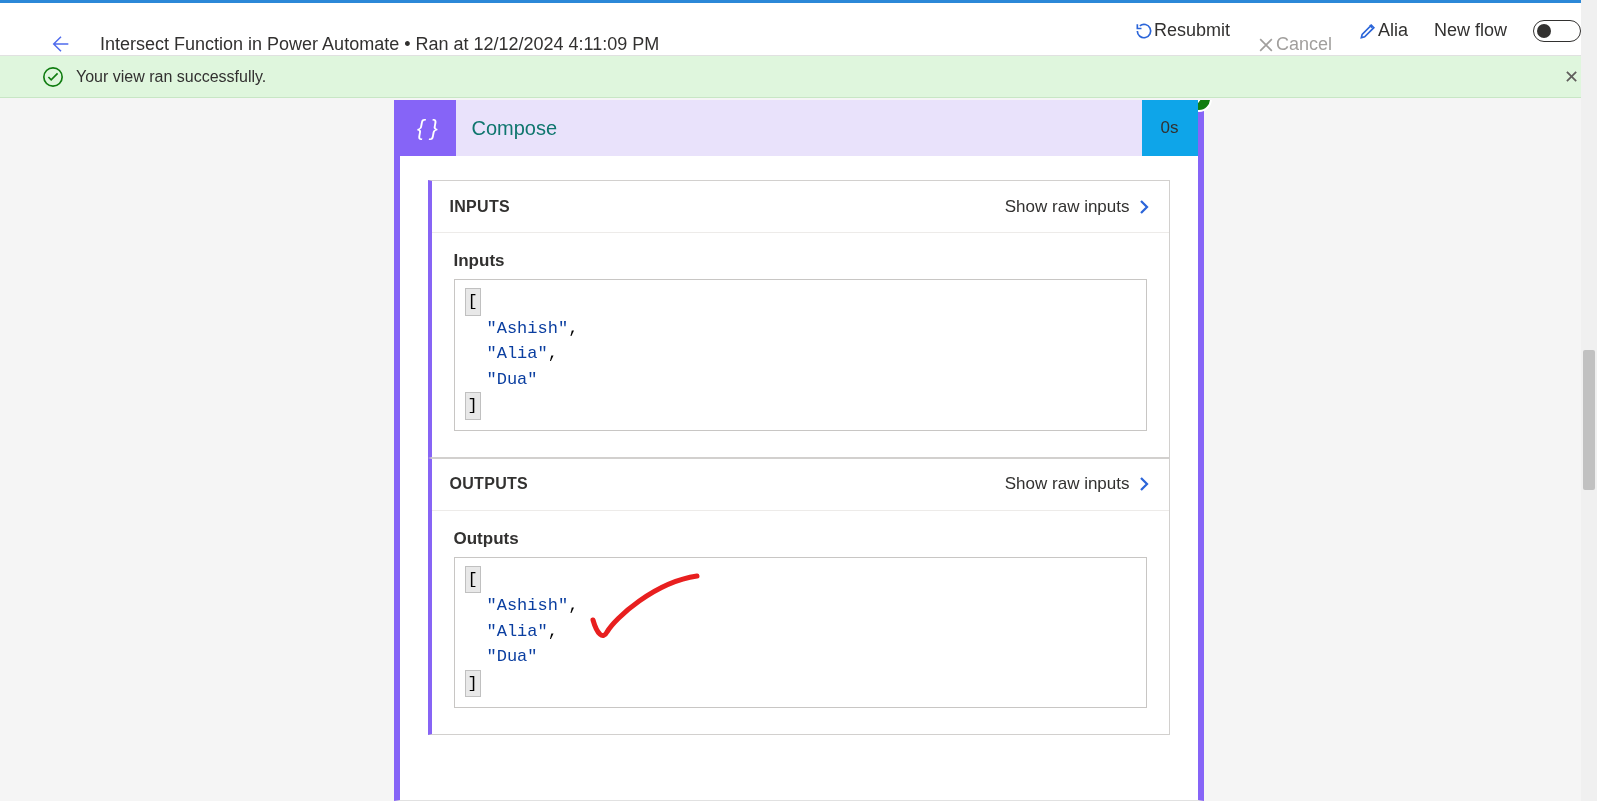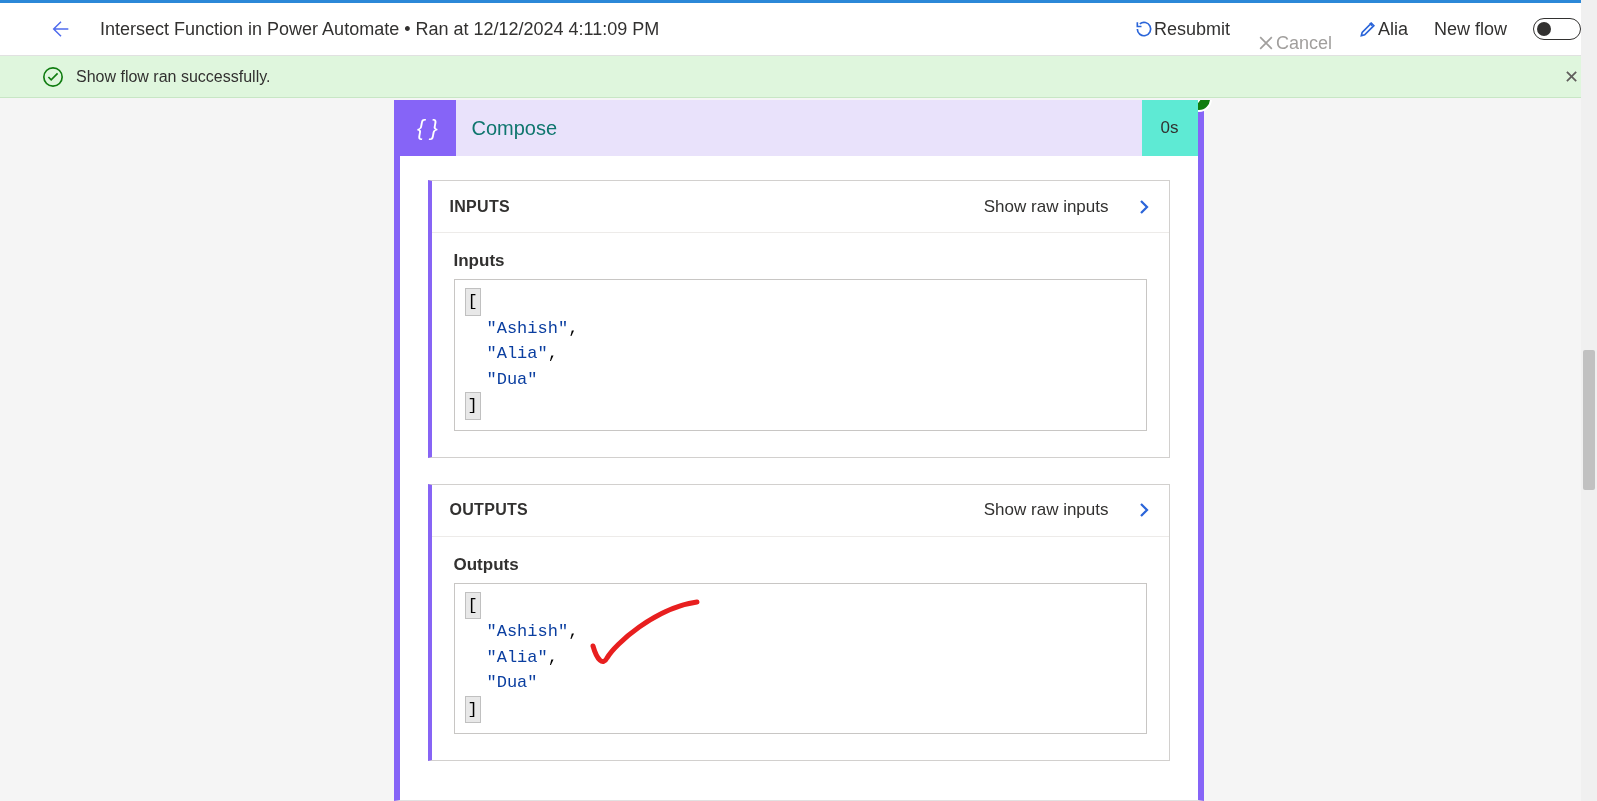--- a/index.html
+++ b/index.html
@@ -10,21 +10,21 @@
     height: 801px;
     overflow: hidden;
     position: relative;
   }
   .topbar {
     height: 56px;
     background: #fff;
     border-top: 3px solid #2b88d8;
     border-bottom: 1px solid #e1e1e1;
     display: flex;
-    align-items: center;
+    align-items: flex-end;
     padding: 0 16px 0 50px;
   }
   .back-arrow {
     color: #4f6bed;
     font-size: 22px;
     margin-right: 28px;
     cursor: pointer;
     display:flex;
     align-items:center;
   }
@@ -108,54 +108,53 @@
     display:flex;align-items:center;justify-content:center;
     color:#fff;font-size:22px;
     font-style:italic;
   }
   .card-header .title{
     padding-left:16px;font-size:20px;color:#0f766e;
   }
   .card-header .duration{
     position:absolute;right:0;top:0;
     width:56px;height:56px;
-    background:#5eead4;
+    background:#0ea5e9;
     display:flex;align-items:center;justify-content:center;
     font-size:17px;color:#323130;
   }
   .card-badge{
     position:absolute;
     right:-14px;top:-14px;
     width:26px;height:26px;
     background:#107c10;border:2px solid #fff;
     border-radius:50%;
     display:flex;align-items:center;justify-content:center;
   }
   .card-badge svg{width:14px;height:14px;stroke:#fff;fill:none;stroke-width:3;}
   .card-body{padding:24px 28px;}
   .section{
     border:1px solid #d2d0ce;
     border-left:4px solid #8764f5;
-    margin-bottom:26px;
   }
   .section-row{
     height:52px;
     display:flex;
     align-items:center;
     justify-content:space-between;
     padding:0 16px 0 18px;
     border-bottom:1px solid #edebe9;
   }
   .section-row .label{
     font-size:16px;font-weight:600;color:#323130;
     letter-spacing:0.3px;
   }
   .section-row .link{
     color:#323130;font-size:17px;
-    display:flex;align-items:center;gap:26px;
+    display:flex;align-items:center;gap:5px;
     cursor:pointer;
   }
   .section-row .link svg{width:18px;height:18px;stroke:#2b65d9;fill:none;stroke-width:3;}
   .sub-body{padding:18px 22px 26px;}
   .sub-label{font-size:17px;font-weight:600;color:#323130;margin-bottom:8px;}
   .json-box{
     border:1px solid #c8c6c4;
     padding:8px 10px 10px;
     font-family:"Consolas","Courier New",monospace;
     font-size:17px;
@@ -222,21 +221,21 @@
     <span>New flow</span>
     <div class="toggle"></div>
   </div>
 </div>
 
 <div class="success-bar">
   <svg class="check" viewBox="0 0 24 24">
       <circle cx="12" cy="12" r="10"></circle>
       <path d="M7 12l3 3 7-7"></path>
     </svg>
-  <span>Show flow ran successfully.</span>
+  <span>Your view ran successfully.</span>
   <span class="close">✕</span>
 </div>
 
 <div class="canvas-area">
   <div class="action-card" style="position:relative;">
     <div class="card-badge">
       <svg viewBox="0 0 24 24">
           <path d="M5 12l5 5 9-12"></path>
         </svg>
     </div>

